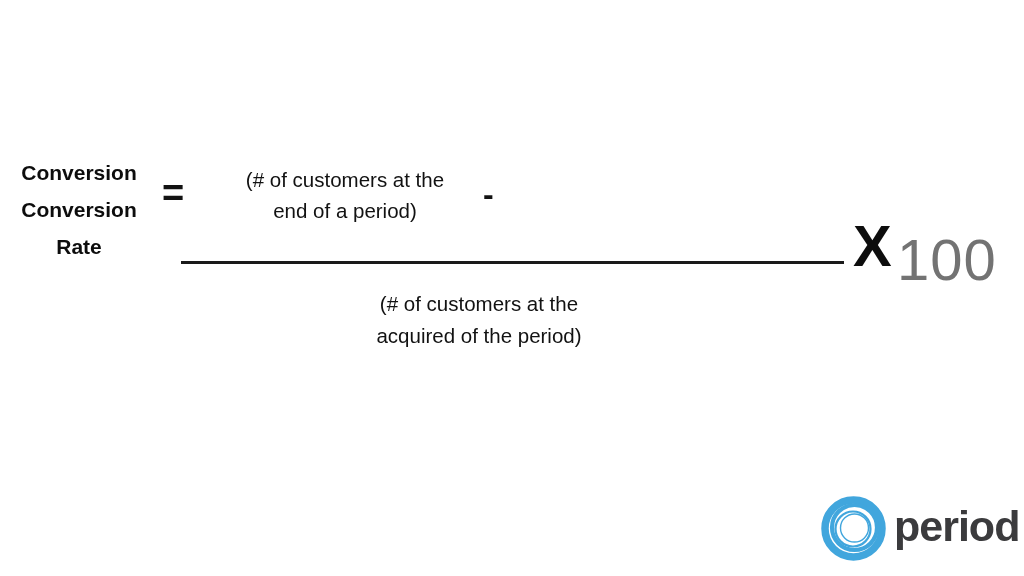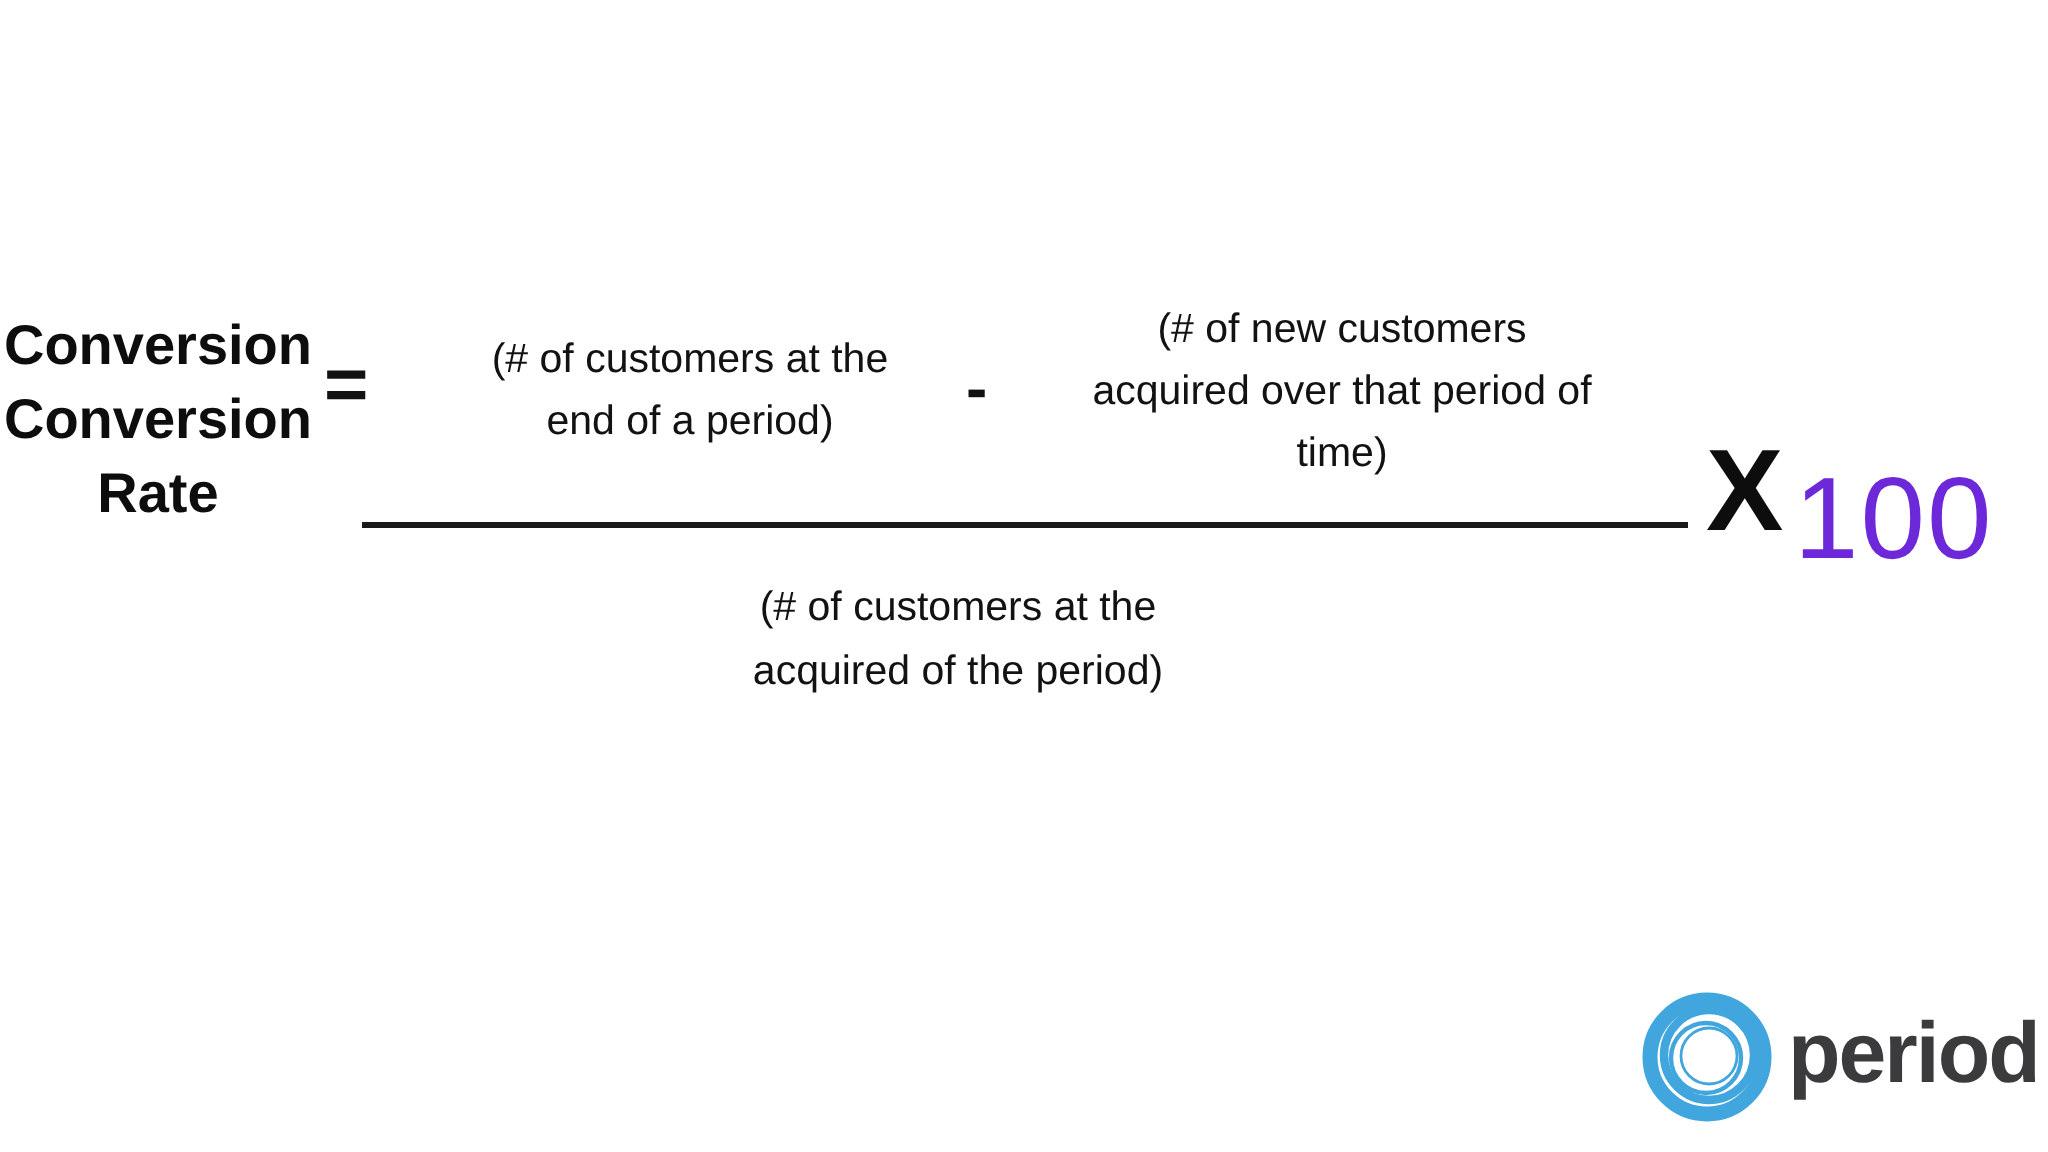--- a/index.html
+++ b/index.html
@@ -9,21 +9,21 @@
     margin:0 auto;
     background:#ffffff;
     overflow:hidden;
     font-family:"Liberation Sans","DejaVu Sans",sans-serif;
     color:#121212;
   }
   .abs{position:absolute;}
   .label{
     left:0;top:154px;width:158px;
     text-align:center;
-    font-size:28px;font-weight:800;line-height:37px;
+    font-size:21px;font-weight:800;line-height:37px;
     color:#0d0d0d;
   }
   .equals{
     left:162px;top:174px;
     font-size:38px;font-weight:800;line-height:1;
   }
   .num-term1{
     left:212px;top:164px;width:266px;
     text-align:center;
     font-size:20.5px;line-height:31px;
@@ -48,21 +48,21 @@
   }
   .times{
     left:853px;top:217px;
     font-size:58px;font-weight:800;line-height:1;
     color:#0d0d0d;
   }
   .hundred{
     left:897px;top:231px;
     font-size:58px;font-weight:400;line-height:1;
     letter-spacing:1px;
-    color:#6d28d9;
+    color:#737373;
   }
   .logo{
     left:820px;top:495px;
     display:flex;align-items:center;gap:7px;
   }
   .logo-text{
     font-size:43px;font-weight:700;line-height:1;
     letter-spacing:-1px;
     color:#3b3b3d;
     padding-bottom:8px;
@@ -81,25 +81,20 @@
 
   <div class="abs equals">=</div>
 
   <div class="abs num-term1">
     <div>(# of customers at the</div>
     <div>end of a period)</div>
   </div>
 
   <div class="abs minus">-</div>
 
-  <div class="abs num-term2">
-    <div>(# of new customers</div>
-    <div>acquired over that period of</div>
-    <div>time)</div>
-  </div>
 
   <div class="abs frac-bar"></div>
 
   <div class="abs denominator">
     <div>(# of customers at the</div>
     <div>acquired of the period)</div>
   </div>
 
   <div class="abs times">X</div>
   <div class="abs hundred">100</div>

